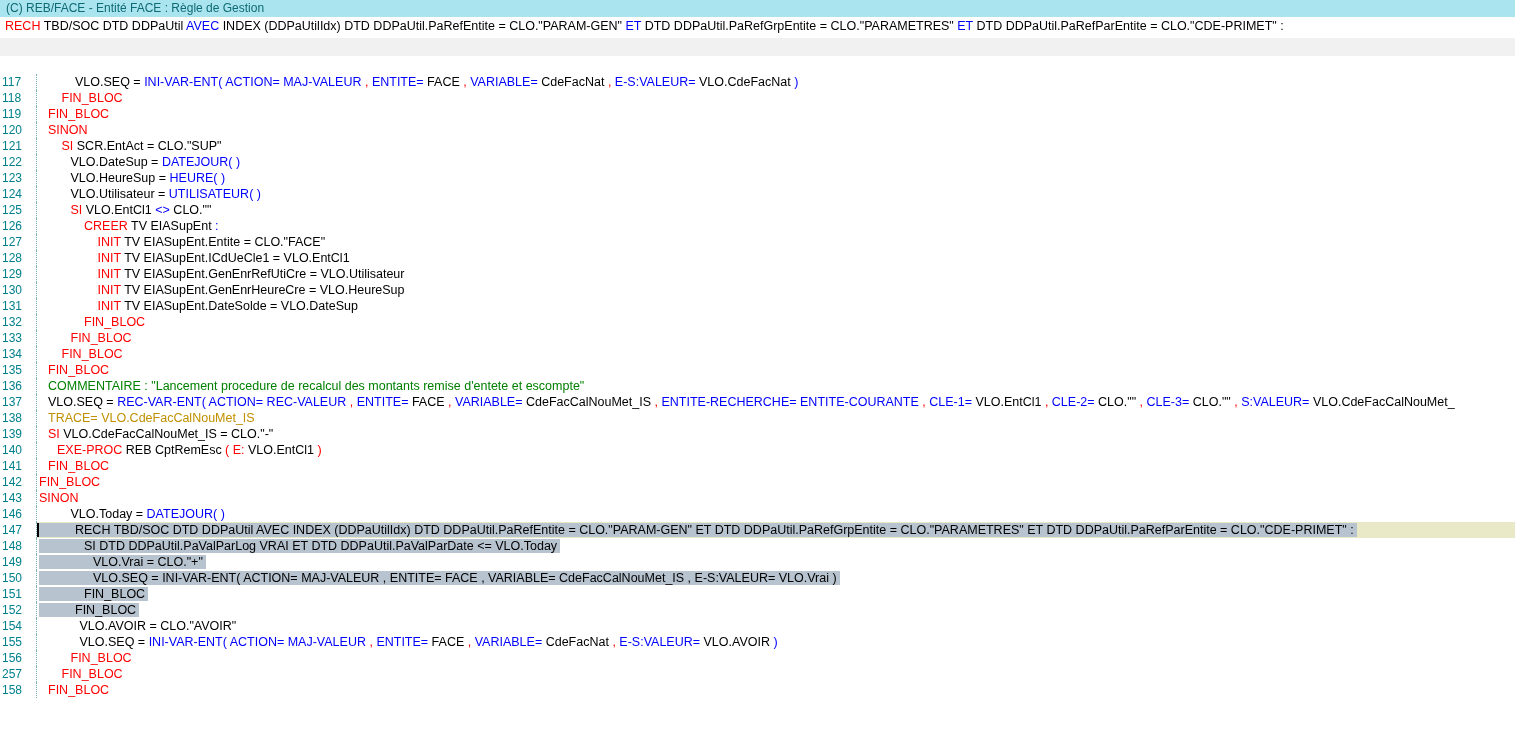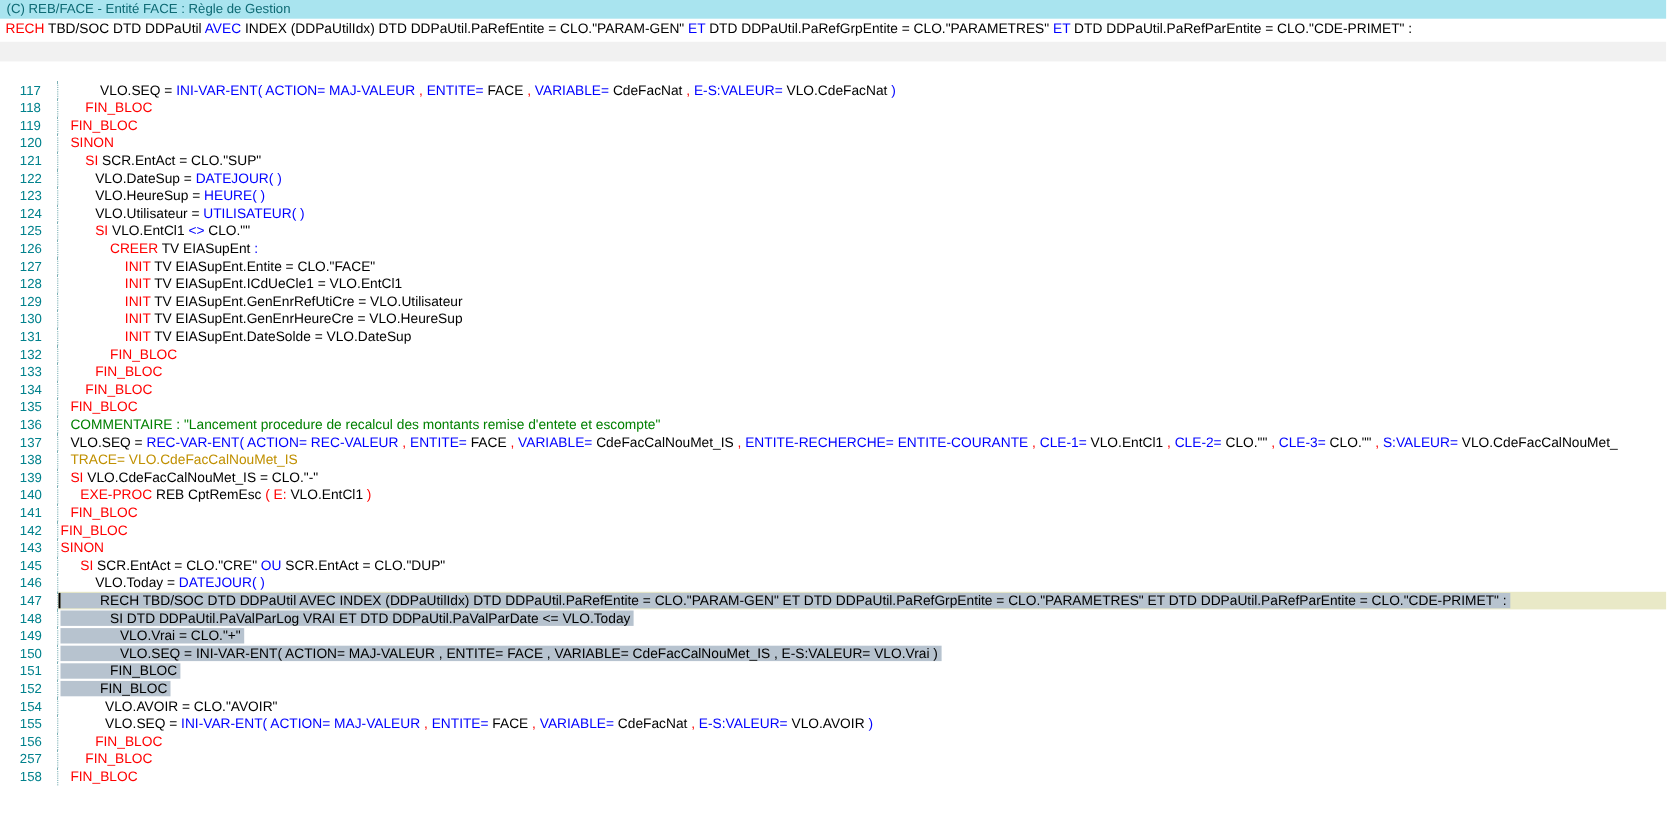--- a/index.html
+++ b/index.html
@@ -3,21 +3,21 @@
 <meta charset="utf-8">
 <style>
   html,body{margin:0;padding:0;background:#fff;}
   .screen{position:relative;width:1515px;height:746px;overflow:hidden;background:#fff;
           font-family:Liberation Sans, sans-serif;color:#000;}
   .titlebar{height:17px;line-height:17px;background:var(--titlebar-bg);color:var(--titlebar-fg);
             font-size:12px;padding-left:6px;}
   .header-code{height:19px;padding:2px 0 0 5px;font-size:12.5px;white-space:pre;overflow:hidden;}
   .sep{height:18px;background:var(--separator-gray);}
   .gap{height:18px;background:#fff;}
-  .code{font-size:12.5px;padding-left:16px;}
+  .code{font-size:12.5px;}
   .row{display:flex;height:16px;line-height:16px;}
   .gutter{flex:0 0 37px;width:37px;box-sizing:border-box;padding-left:2px;font-size:12px;
           color:var(--line-number-teal);border-right:1px dotted #7AAFB4;}
   .body{position:relative;flex:1;padding-left:2px;overflow:hidden;white-space:pre;}
   .row.cur .body{background:var(--current-line-bg);}
   .caret{position:absolute;left:0;top:1px;width:2px;height:14px;background:#000;}
   .content{white-space:pre;}
   .sel{background:var(--selection-bg);padding-right:3px;color:#000;}
   .ind{display:inline-block;height:1px;}
   .tok.d{color:#000;}
@@ -140,24 +140,20 @@
       </div>
       <div class="row">
         <span class="gutter">142</span>
         <span class="body"><span class="content"><span class="ind" style="width: 0px;"></span><span class="tok r">FIN_BLOC</span></span></span>
       </div>
       <div class="row">
         <span class="gutter">143</span>
         <span class="body"><span class="content"><span class="ind" style="width: 0px;"></span><span class="tok r">SINON</span></span></span>
       </div>
       <div class="row">
-        <span class="gutter">145</span>
-        <span class="body"><span class="content"><span class="ind" style="width: 18px;"></span><span class="tok r">SI</span><span class="tok d"> SCR.EntAct = CLO."CRE" </span><span class="tok b">OU</span><span class="tok d"> SCR.EntAct = CLO."DUP"</span></span></span>
-      </div>
-      <div class="row">
         <span class="gutter">146</span>
         <span class="body"><span class="content"><span class="ind" style="width: 31.5px;"></span><span class="tok d">VLO.Today = </span><span class="tok b">DATEJOUR( )</span></span></span>
       </div>
       <div class="row cur">
         <span class="gutter">147</span>
         <span class="body"><span class="caret"></span><span class="content sel"><span class="ind" style="width: 36px;"></span><span class="tok d">RECH TBD/SOC DTD DDPaUtil AVEC INDEX (DDPaUtilIdx) DTD DDPaUtil.PaRefEntite = CLO."PARAM-GEN" ET DTD DDPaUtil.PaRefGrpEntite = CLO."PARAMETRES" ET DTD DDPaUtil.PaRefParEntite = CLO."CDE-PRIMET" :</span></span></span>
       </div>
       <div class="row">
         <span class="gutter">148</span>
         <span class="body"><span class="content sel"><span class="ind" style="width: 45px;"></span><span class="tok d">SI DTD DDPaUtil.PaValParLog VRAI ET DTD DDPaUtil.PaValParDate &lt;= VLO.Today</span></span></span>

